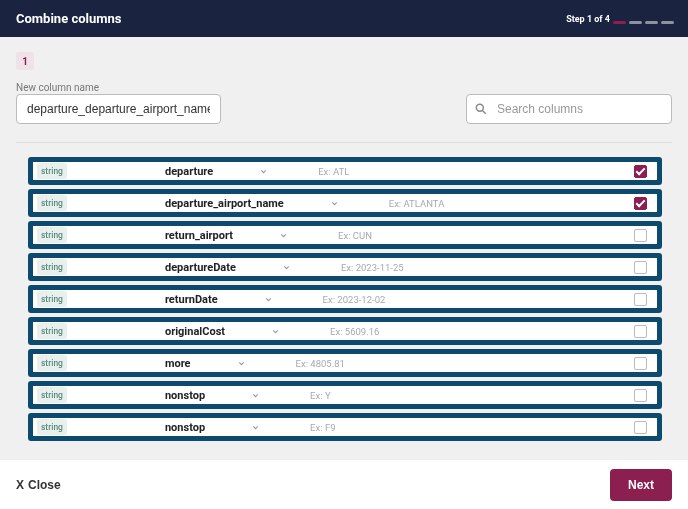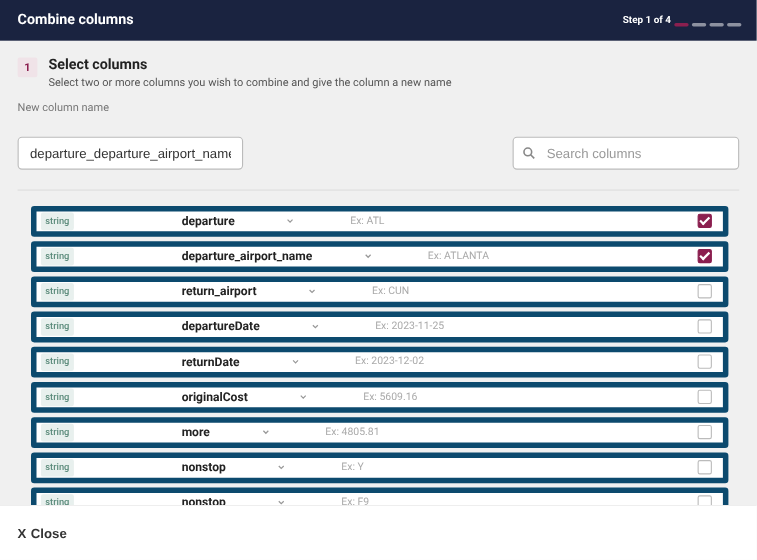--- a/index.html
+++ b/index.html
@@ -13,21 +13,21 @@
   .step-bar.active { background: #8b1f4f; opacity: 1; }
   
   .content { flex: 1; background: #f0f0f0; overflow-y: auto; padding: 0; position: relative; }
   
   .section-top { padding: 14px 16px 4px 16px; }
   .section-head { display: flex; gap: 10px; align-items: flex-start; margin-bottom: 12px; }
   .step-num { width: 18px; height: 18px; background: #f0e3e8; color: #8b1f4f; font-size: 10px; font-weight: 700; display: flex; align-items: center; justify-content: center; border-radius: 2px; margin-top: 1px; }
   .section-title { font-size: 13px; font-weight: 700; color: #222; line-height: 1.3; }
   .section-sub { font-size: 10px; color: #555; margin-top: 2px; }
   
-  .form-label { font-size: 10px; color: #777; margin-bottom: 20px; display: block; }
+  .form-label { font-size: 10px; color: #777; margin-bottom: 1px; display: block; }
   .row-inputs { display: flex; gap: 20px; align-items: flex-end; }
   .input-text { height: 30px; border: 1px solid #bbb; border-radius: 4px; padding: 0 10px; font-size: 12px; color: #333; width: 205px; background: #fff; }
   .search-wrap { margin-left: auto; position: relative; }
   .search-input { height: 30px; width: 206px; border: 1px solid #bbb; border-radius: 4px; padding: 0 10px 0 30px; font-size: 12px; color: #333; background: #fff; }
   .search-input::placeholder { color: #999; }
   .search-icon { position: absolute; left: 8px; top: 50%; transform: translateY(-50%); width: 14px; height: 14px; color: #888; }
   
   .divider { height: 1px; background: #ddd; margin: 14px 16px 0 16px; }
   
   .list { padding: 14px 16px 14px 28px; }
@@ -61,24 +61,20 @@
         <div class="step-bar"></div>
         <div class="step-bar"></div>
       </div>
   </div>
 </div>
 
 <div class="content">
   <div class="section-top">
     <div class="section-head">
       <div class="step-num">1</div>
-      <div>
-        <div class="section-title">Select columns</div>
-        <div class="section-sub">Select two or more columns you wish to combine and give the column a new name</div>
-      </div>
     </div>
     <label class="form-label">New column name</label>
     <div class="row-inputs">
       <input class="input-text" type="text" value="departure_departure_airport_name" style="">
       <div class="search-wrap">
         <svg class="search-icon" viewBox="0 0 24 24" fill="none" stroke="currentColor" stroke-width="2.5">
             <circle cx="10" cy="10" r="6"></circle>
             <line x1="20" y1="20" x2="14.5" y2="14.5"></line>
           </svg>
         <input class="search-input" type="text" placeholder="Search columns" style="">
@@ -171,13 +167,14 @@
         </div>
       </div>
   </div>
 </div>
 
 <div class="footer">
   <button class="close-btn">
     <span style="font-weight:700">X</span>
     <span>Close</span>
   </button>
+  <button class="next-btn">Next</button>
 </div>
 
 </body></html>

